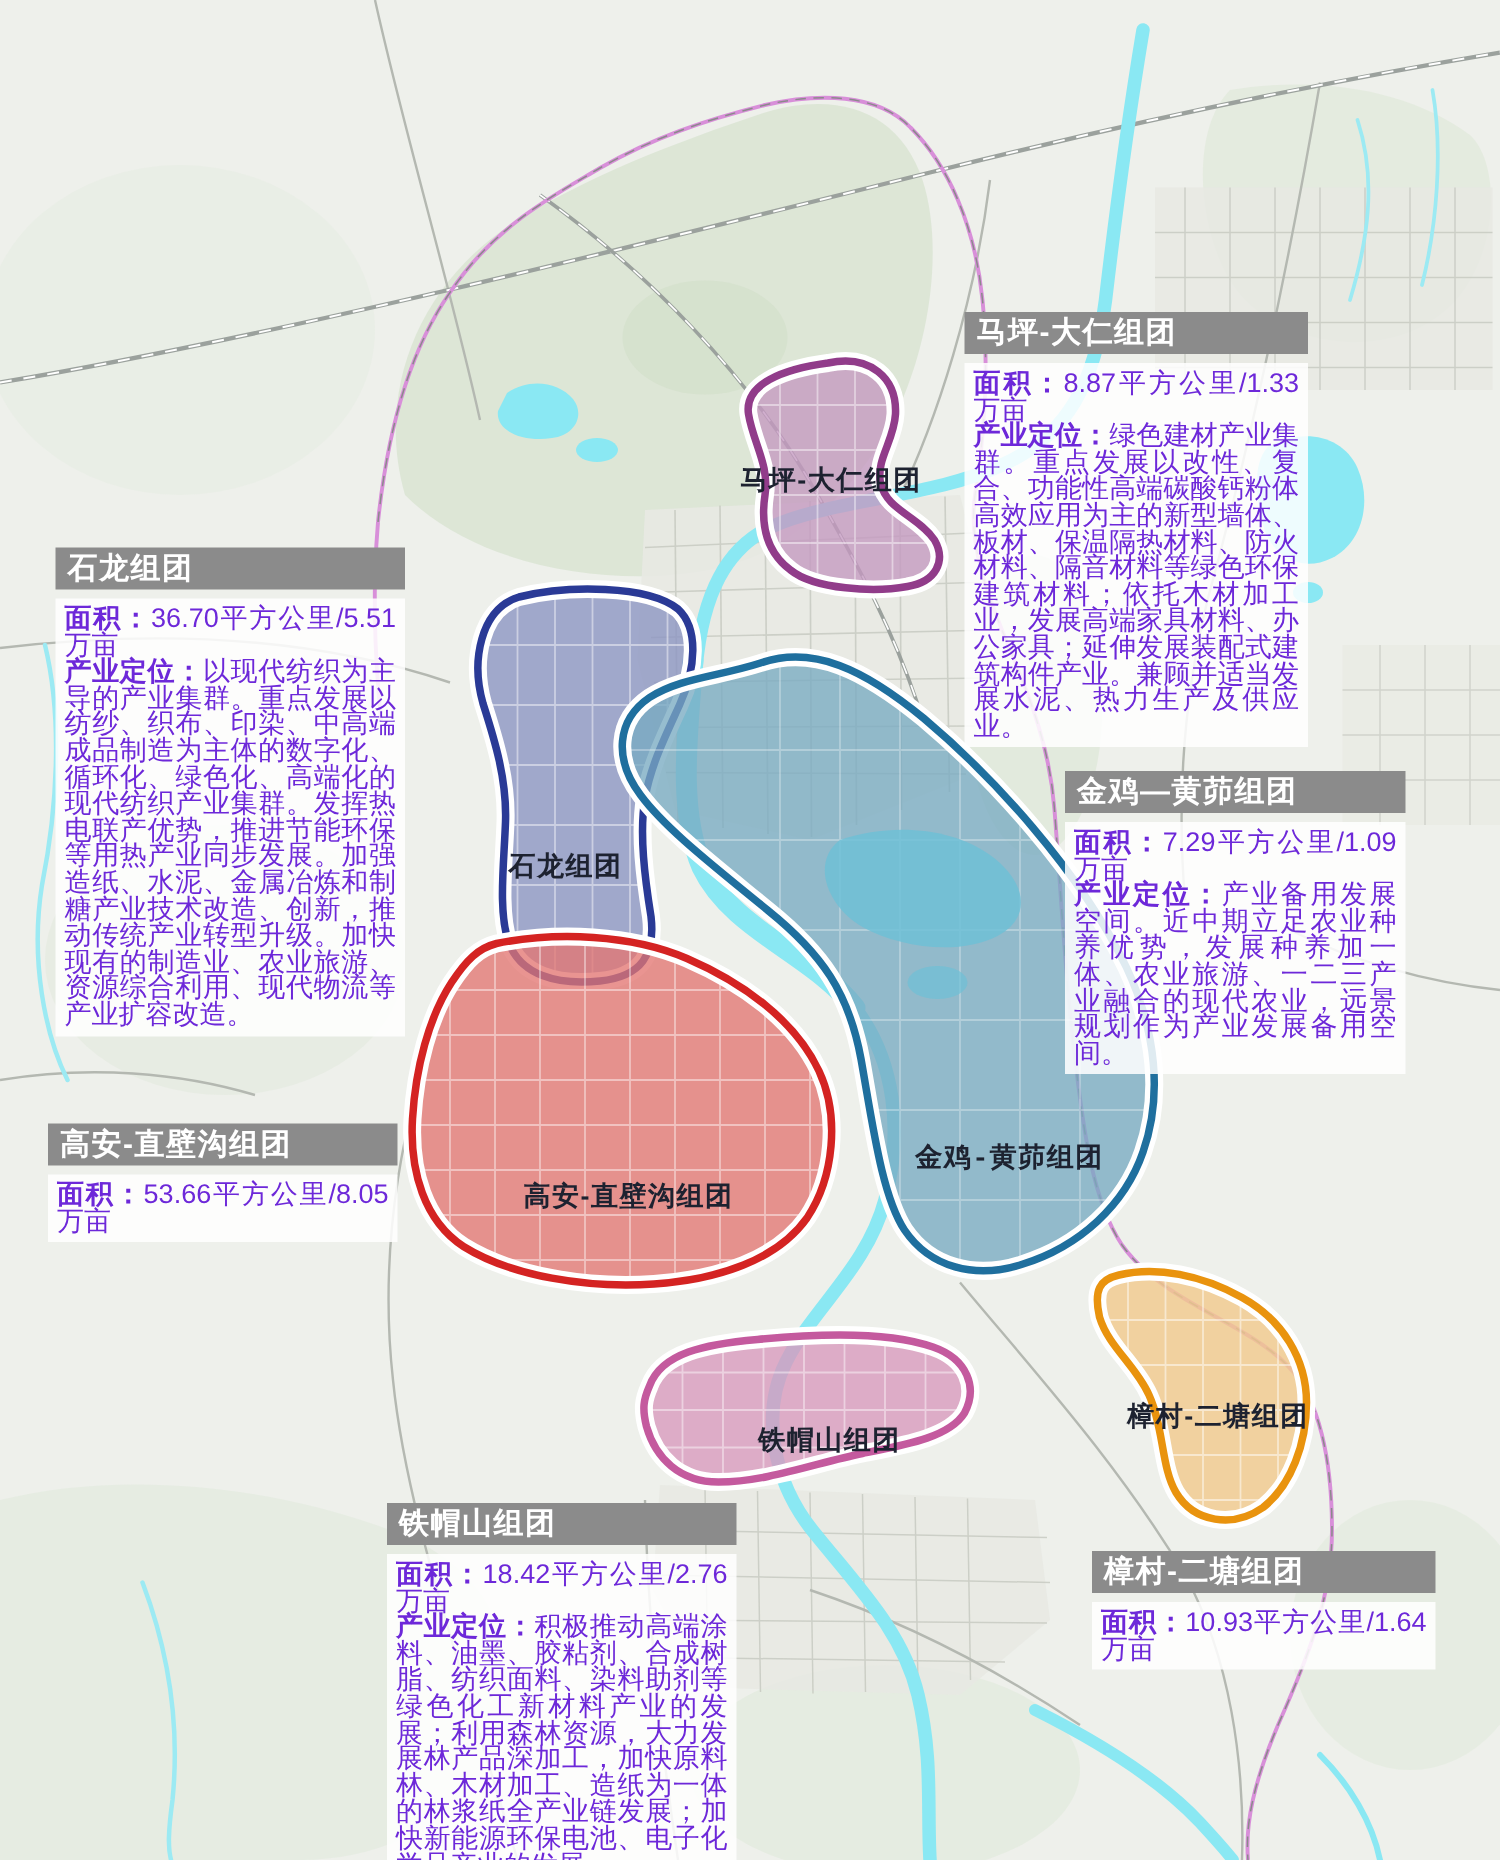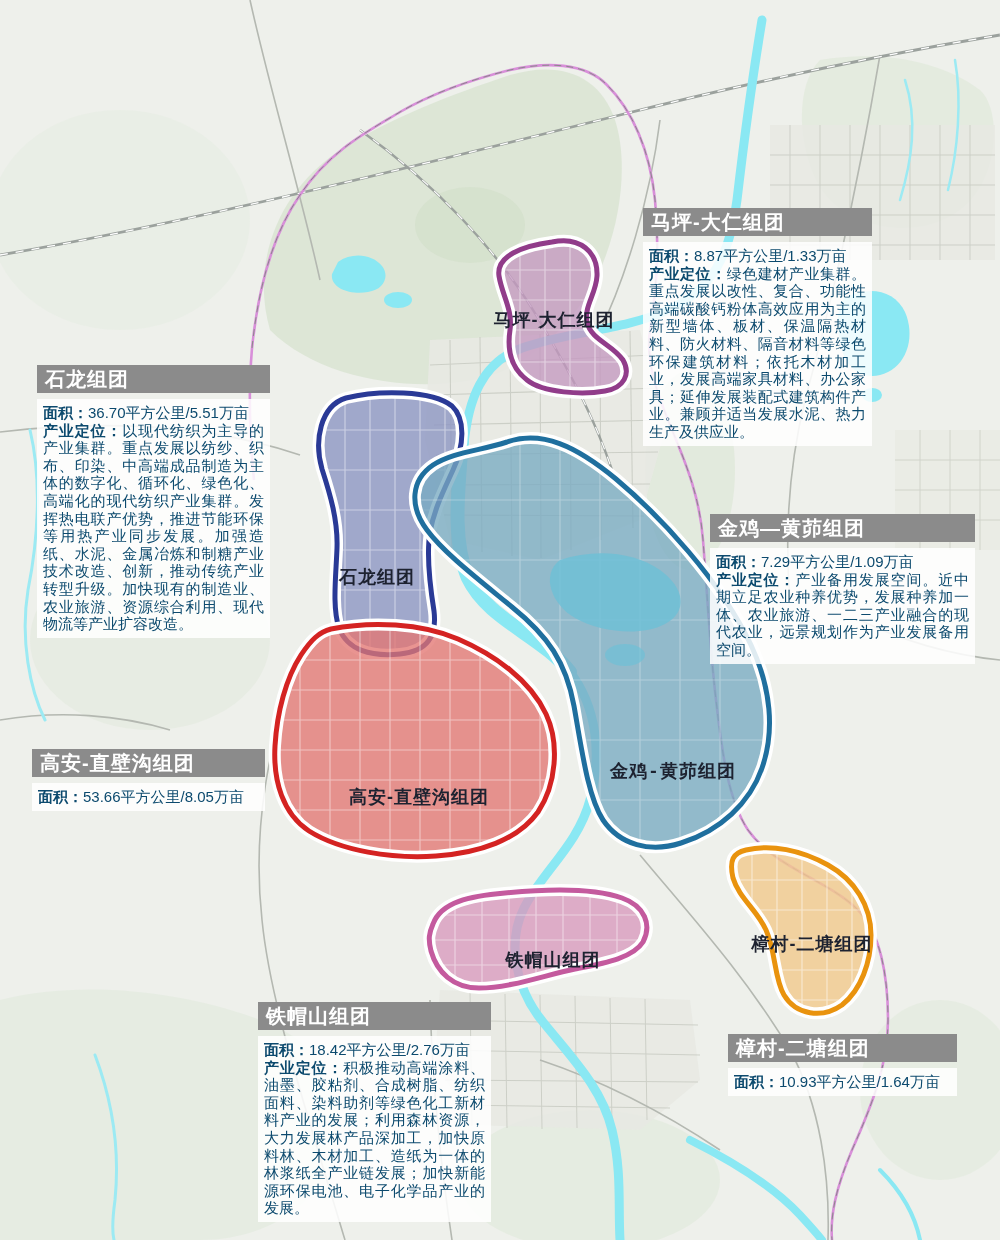--- a/index.html
+++ b/index.html
@@ -13,22 +13,22 @@
     font-size:18px;font-weight:600;color:#1d2230;white-space:nowrap;
     letter-spacing:1px;
   }
   .panel{position:absolute;z-index:3;}
   .panel-header{
     background:#8b8b8b;color:#ffffff;font-weight:bold;font-size:20px;
     line-height:28px;height:28px;padding:0 8px;letter-spacing:1px;
     white-space:nowrap;overflow:hidden;
   }
   .panel-body{
-    margin-top:6px;background:rgba(255,255,255,0.86);color:#0c4a6e;
-    padding:5px 6px;font-size:15px;line-height:17.6px;text-align:justify;
+    margin-top:6px;background:rgba(255,255,255,0.86);color:#6d28d9;
+    padding:5px 6px;font-size:18px;line-height:17.6px;text-align:justify;
   }
   .panel-body p{margin:0;}
   .lbl{font-weight:bold;}
 </style>
 </head>
 <body>
 
 <div id="stage">
 
 <svg id="map-svg" width="1000" height="1240" viewBox="0 0 1000 1240">
@@ -299,21 +299,21 @@
 </div>
 
 <div class="panel" style="left:37px;top:365px;width:233px;">
   <div class="panel-header">石龙组团</div>
   <div class="panel-body">
     <p><span class="lbl">面积：</span><span>36.70平方公里/5.51万亩</span></p>
     <p><span class="lbl">产业定位：</span><span>以现代纺织为主导的产业集群。重点发展以纺纱、织布、印染、中高端成品制造为主体的数字化、循环化、绿色化、高端化的现代纺织产业集群。发挥热电联产优势，推进节能环保等用热产业同步发展。加强造纸、水泥、金属冶炼和制糖产业技术改造、创新，推动传统产业转型升级。加快现有的制造业、农业旅游、资源综合利用、现代物流等产业扩容改造。</span></p>
   </div>
 </div>
 
-<div class="panel" style="left:710px;top:514px;width:265px;">
+<div class="panel" style="left:710px;top:514px;width:227px;">
   <div class="panel-header">金鸡—黄茆组团</div>
   <div class="panel-body">
     <p><span class="lbl">面积：</span><span>7.29平方公里/1.09万亩</span></p>
     <p><span class="lbl">产业定位：</span><span>产业备用发展空间。近中期立足农业种养优势，发展种养加一体、农业旅游、一二三产业融合的现代农业，远景规划作为产业发展备用空间。</span></p>
   </div>
 </div>
 
 <div class="panel" style="left:32px;top:749px;width:233px;">
   <div class="panel-header">高安-直壁沟组团</div>
   <div class="panel-body">

